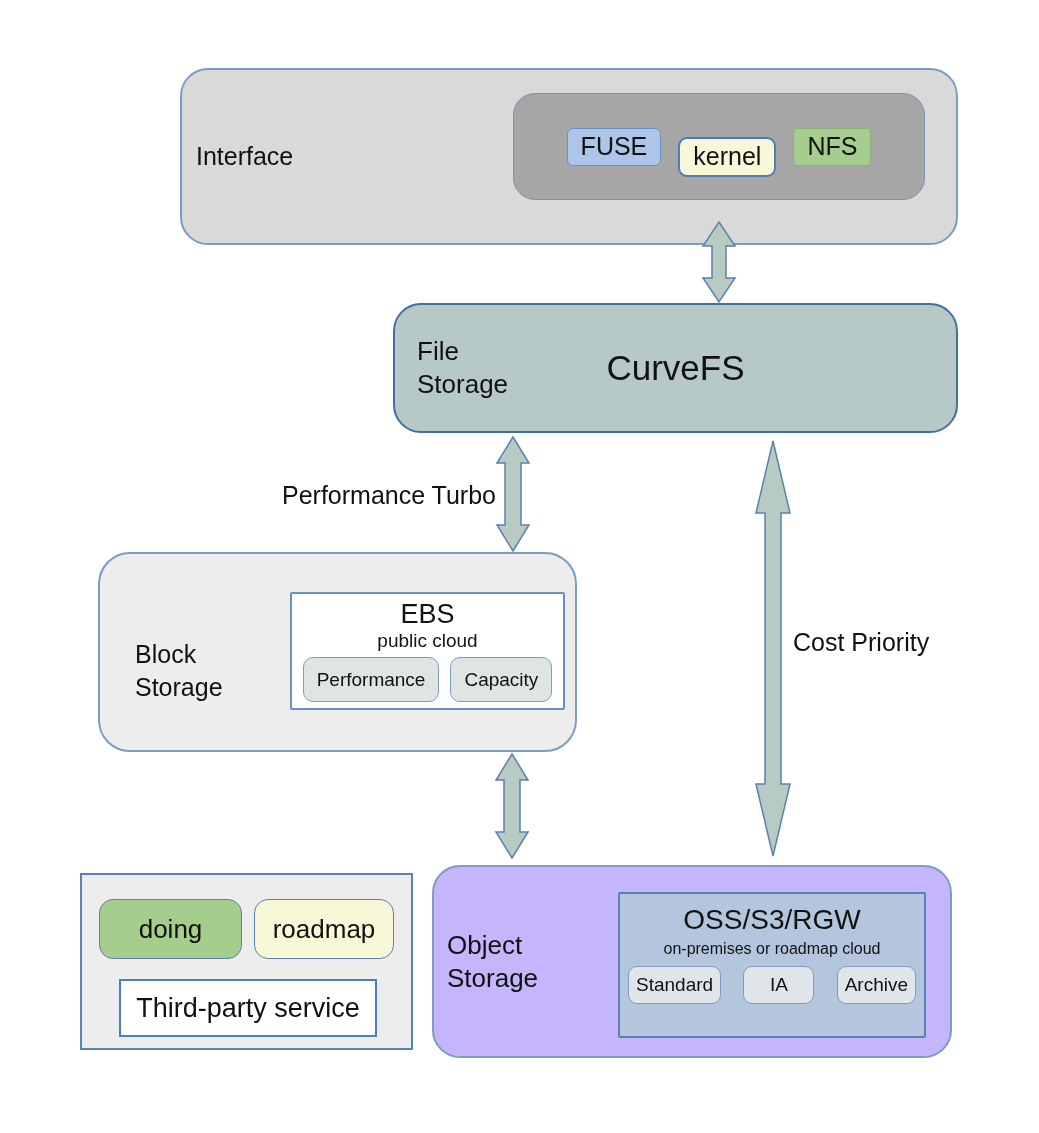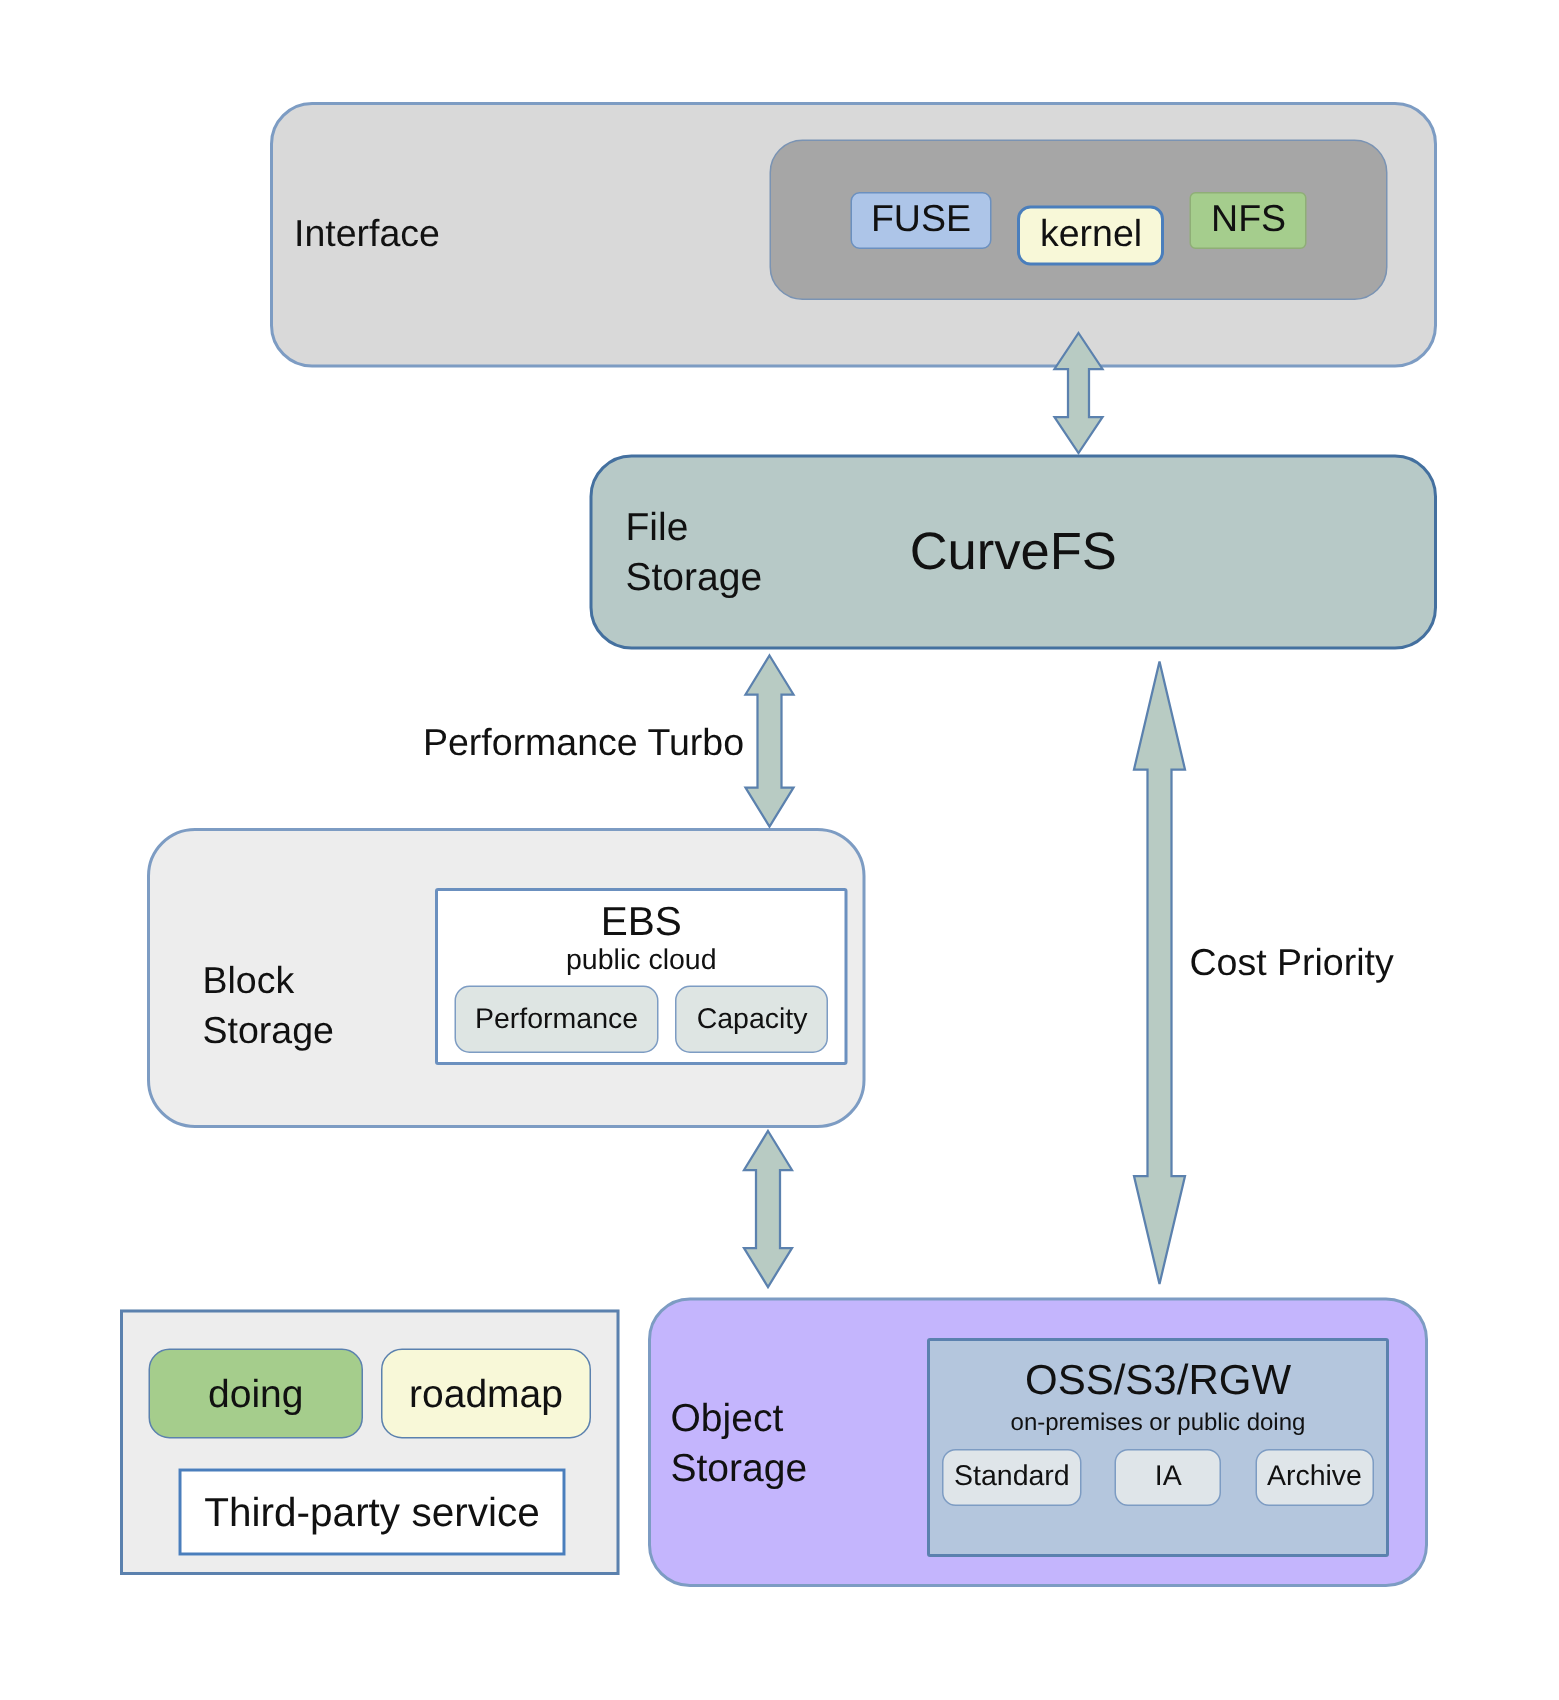--- a/index.html
+++ b/index.html
@@ -205,21 +205,21 @@
         <div class="tier">Capacity</div>
       </div>
     </div>
   </div>
 
   <div class="box object-box">
     <div class="object-category prewrap">Object
 Storage</div>
     <div class="oss-box">
       <div class="oss-title">OSS/S3/RGW</div>
-      <div class="oss-sub">on-premises or public doing</div>
+      <div class="oss-sub">on-premises or roadmap cloud</div>
       <div class="oss-tier-row">
         <div class="oss-tier">Standard</div>
         <div class="oss-tier">IA</div>
         <div class="oss-tier">Archive</div>
       </div>
     </div>
   </div>
 
   <div class="box legend-box">
     <div class="legend-doing">doing</div>

